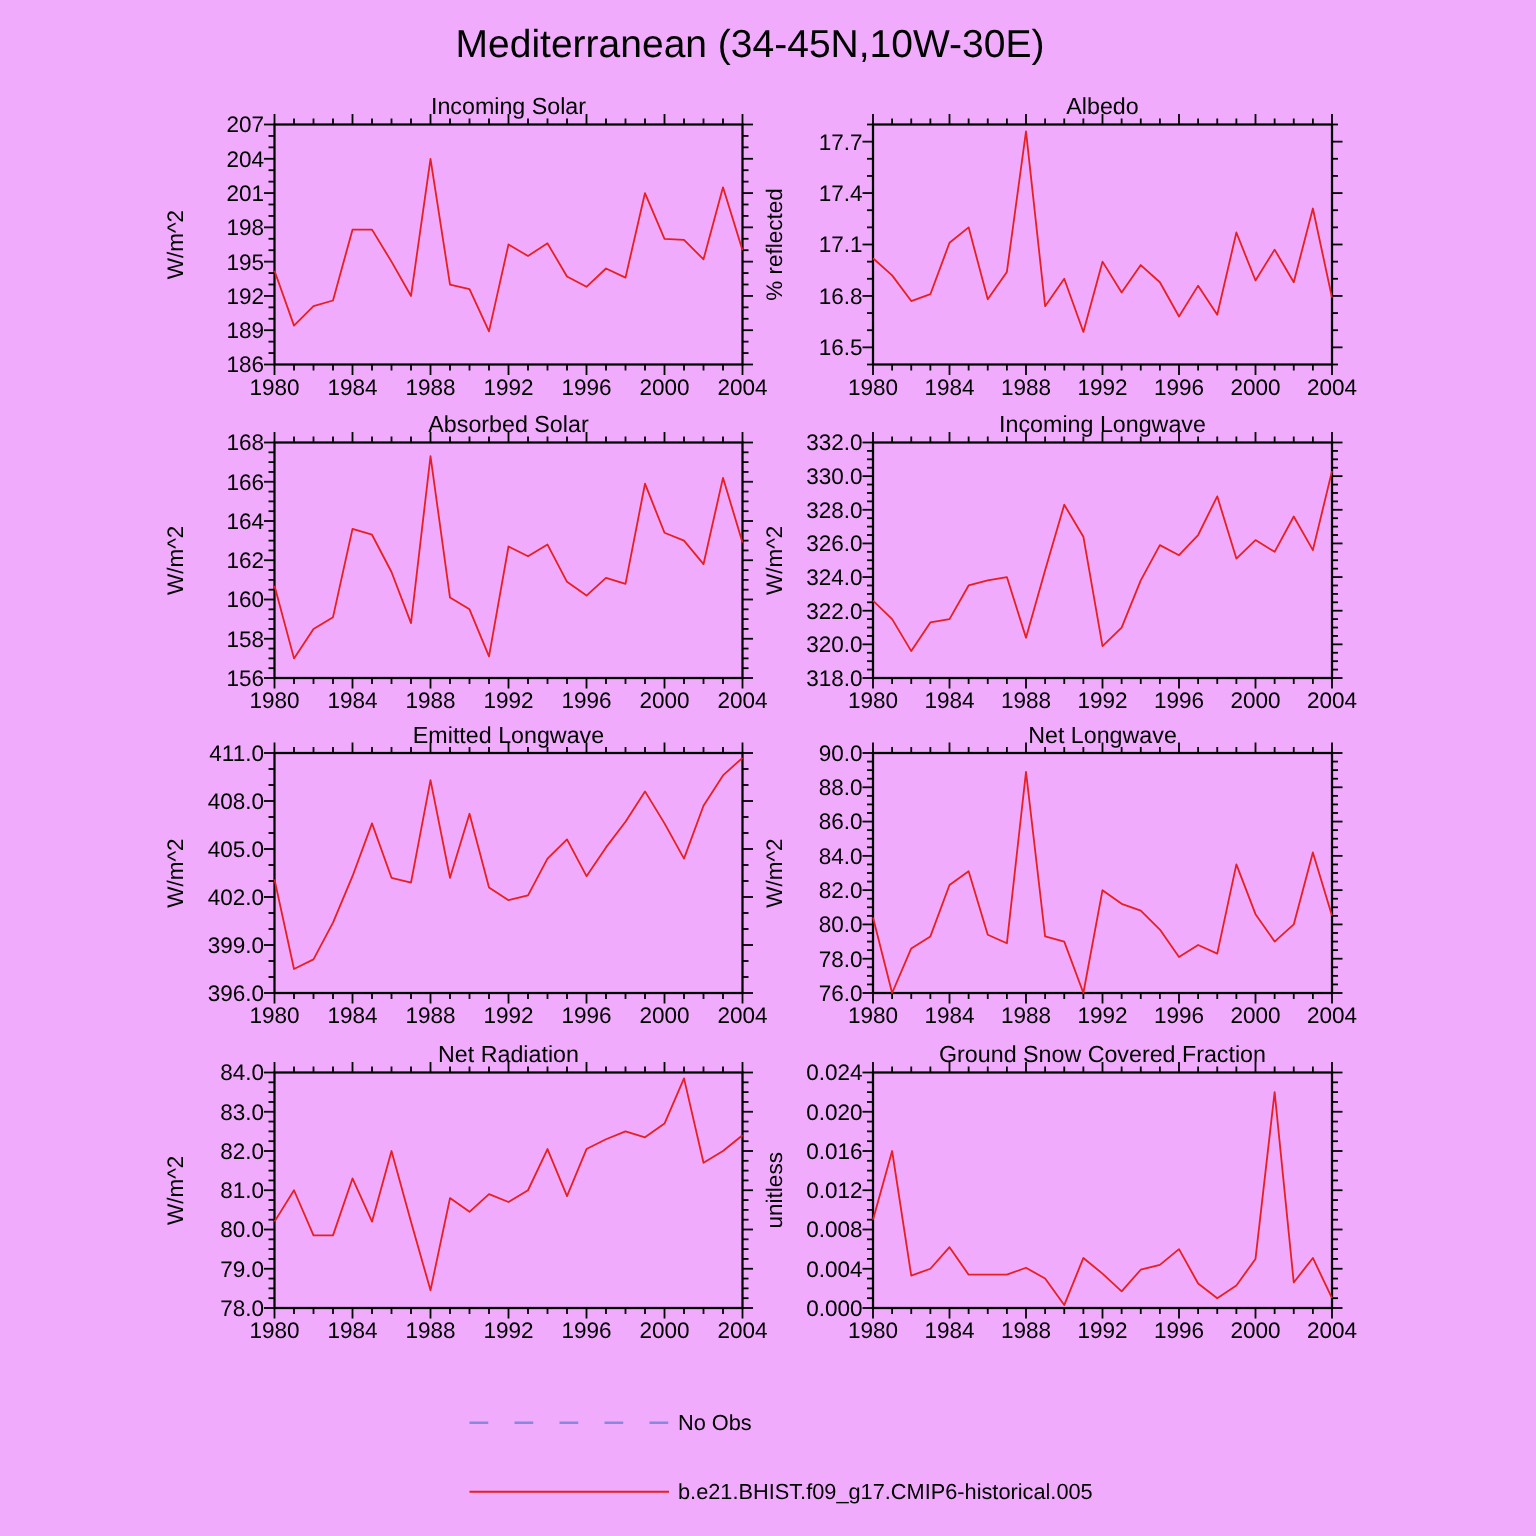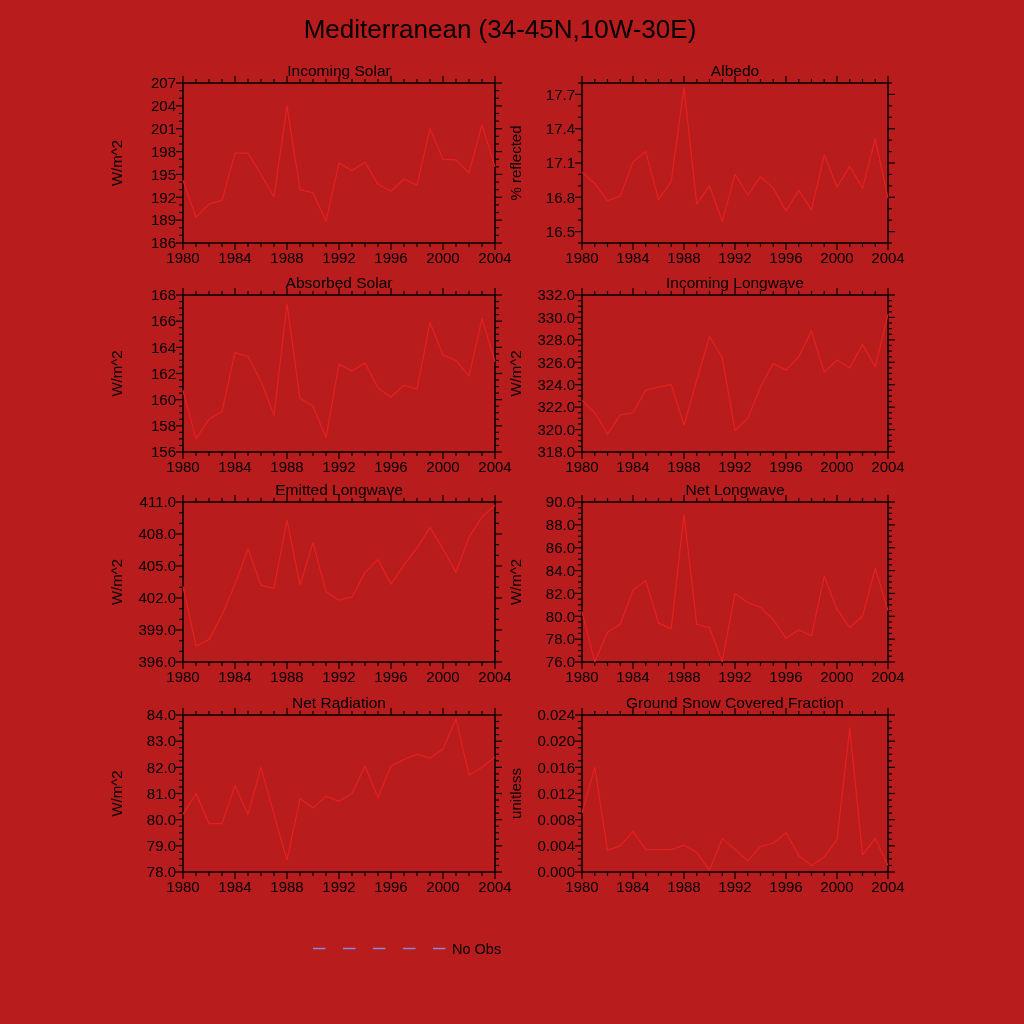--- a/index.html
+++ b/index.html
@@ -1,19 +1,19 @@
 <!DOCTYPE html>
 <html><head>
 <meta charset="utf-8">
 <style>
   html,body{margin:0;padding:0;background:#ffffff;}
   #figure{
     position:relative;
     width:1024px;height:1024px;
-    background:#b91c1c;
+    background:#f0abfc;
     font-family:"Liberation Sans", sans-serif;
     overflow:hidden;
   }
   #main-title{
     position:absolute;top:14px;left:0;width:1000px;
     text-align:center;
     font-size:26px;color:#000;
   }
   #charts{position:absolute;top:0;left:0;}
   .legend-row{
@@ -1000,14 +1000,20 @@
       </g>
     </svg>
 
   <div class="legend-row" id="legend-row-no-obs">
     <svg width="135" height="15">
       <line x1="1" y1="7.5" x2="134" y2="7.5" stroke-width="1.6" stroke-dasharray="12.5 17.5" stroke="#8888dd"></line>
     </svg>
     <span>No Obs</span>
   </div>
 
+  <div class="legend-row" id="legend-row-model">
+    <svg width="135" height="15">
+      <line x1="1" y1="7.5" x2="134" y2="7.5" stroke-width="1.2" stroke="#e62020"></line>
+    </svg>
+    <span>b.e21.BHIST.f09_g17.CMIP6-historical.005</span>
+  </div>
 
 </div>
 
 </body></html>

